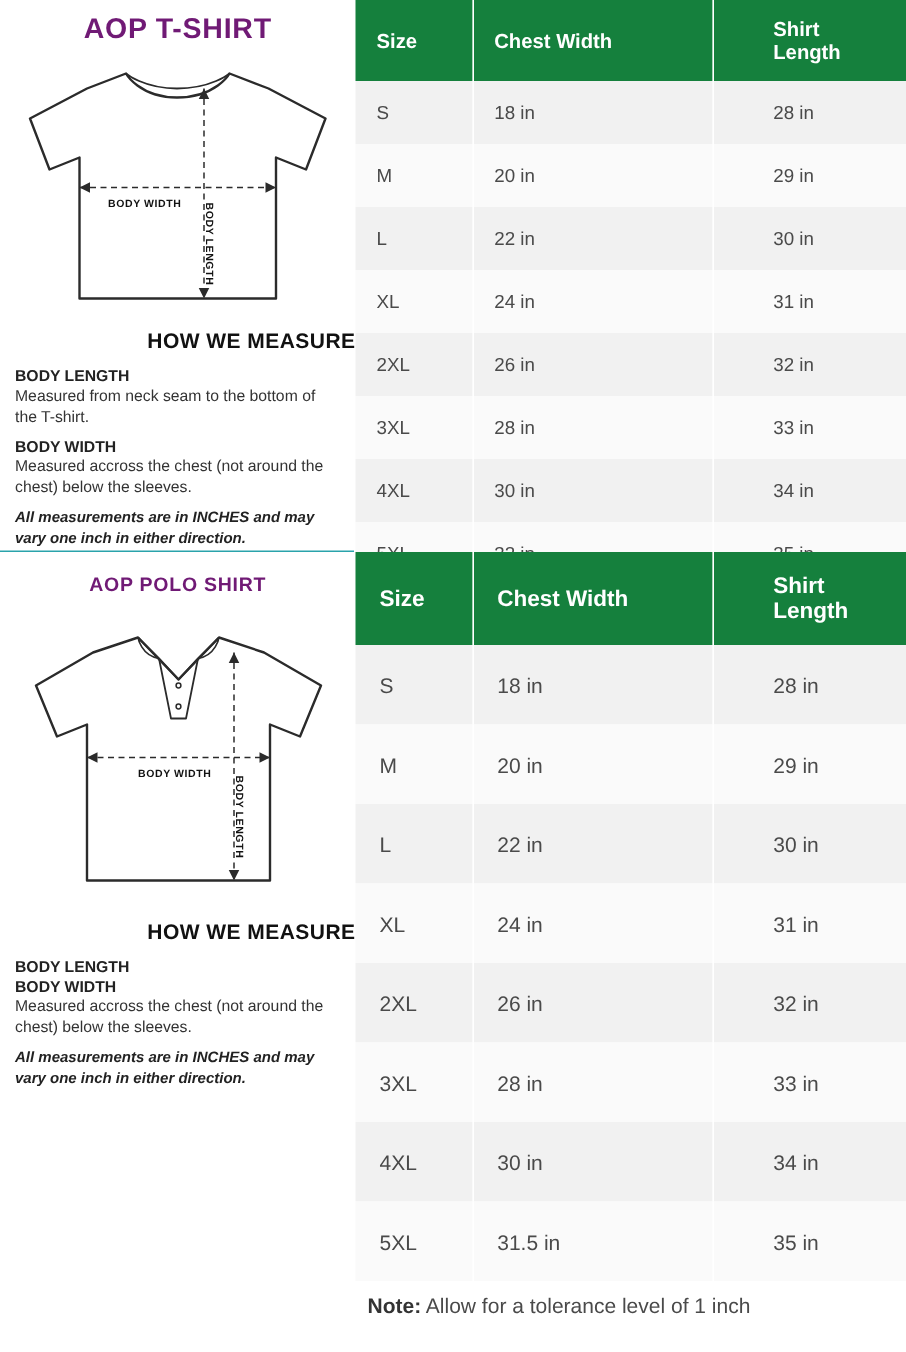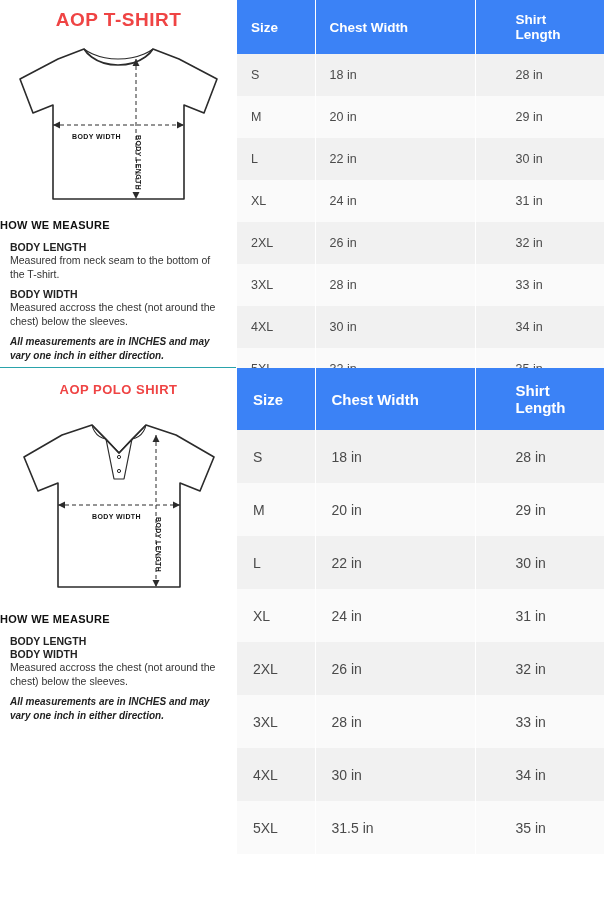--- a/index.html
+++ b/index.html
@@ -30,52 +30,52 @@
 
   .left-col {
     position: absolute;
     left: 0; top: 0;
     width: 237px;
   }
 
   .title {
     text-align: center;
     font-weight: bold;
-    color: #ef4444;
+    color: #701a75;
     letter-spacing: .5px;
   }
   .title1 { font-size: 19px; margin-top: 9px; }
   .title2 { font-size: 13px; margin-top: 14px; }
 
   .art { position: relative; margin: 4px auto 0; }
 
   .howwe {
-    text-align: left;
+    text-align: right;
     font-weight: bold;
-    font-size: 11px;
+    font-size: 14px;
     color: #111;
     letter-spacing: .3px;
   }
 
   .notes { padding: 0 10px 0 10px; margin-top: 10px; }
   .notes .h { font-weight: bold; font-size: 10.5px; color: #222; margin-bottom: 1px; }
   .notes .p { font-size: 10.5px; line-height: 13.5px; color: #333; margin-bottom: 7px; }
   .notes .em { font-style: italic; font-weight: bold; font-size: 10px; line-height: 13.5px; color: #222; }
 
   
   .tbl {
     position: absolute;
     border-collapse: collapse;
     table-layout: fixed;
   }
   .tbl1 { left: 237px; top: 0; width: 367px; }
   .tbl2 { left: 237px; top: 0; width: 367px; }
 
   .tbl th {
-    background: #3b82f6;
+    background: #15803d;
     color: #ffffff;
     text-align: left;
     font-weight: bold;
   }
   .tbl td { color: #4a4a4a; }
   .tbl1 th { font-size: 13.5px; padding: 12px 14px; height: 44px; }
   .tbl1 td { font-size: 12.5px; padding: 11px 14px; height: 42px; }
   .tbl2 th { font-size: 15px; padding: 14px 16px; height: 50px; }
   .tbl2 td { font-size: 14px; padding: 14px 16px; height: 53px; }
 
@@ -302,14 +302,17 @@
         </tr>
         <tr class="even">
           <td>5XL</td>
           <td>31.5 in</td>
           <td>35 in</td>
         </tr>
       </tbody>
     </table>
   </div>
 
+  <div class="note-bottom">
+    <b>Note:</b><span> Allow for a tolerance level of 1 inch</span>
+  </div>
 
 </div>
 
 </body></html>

